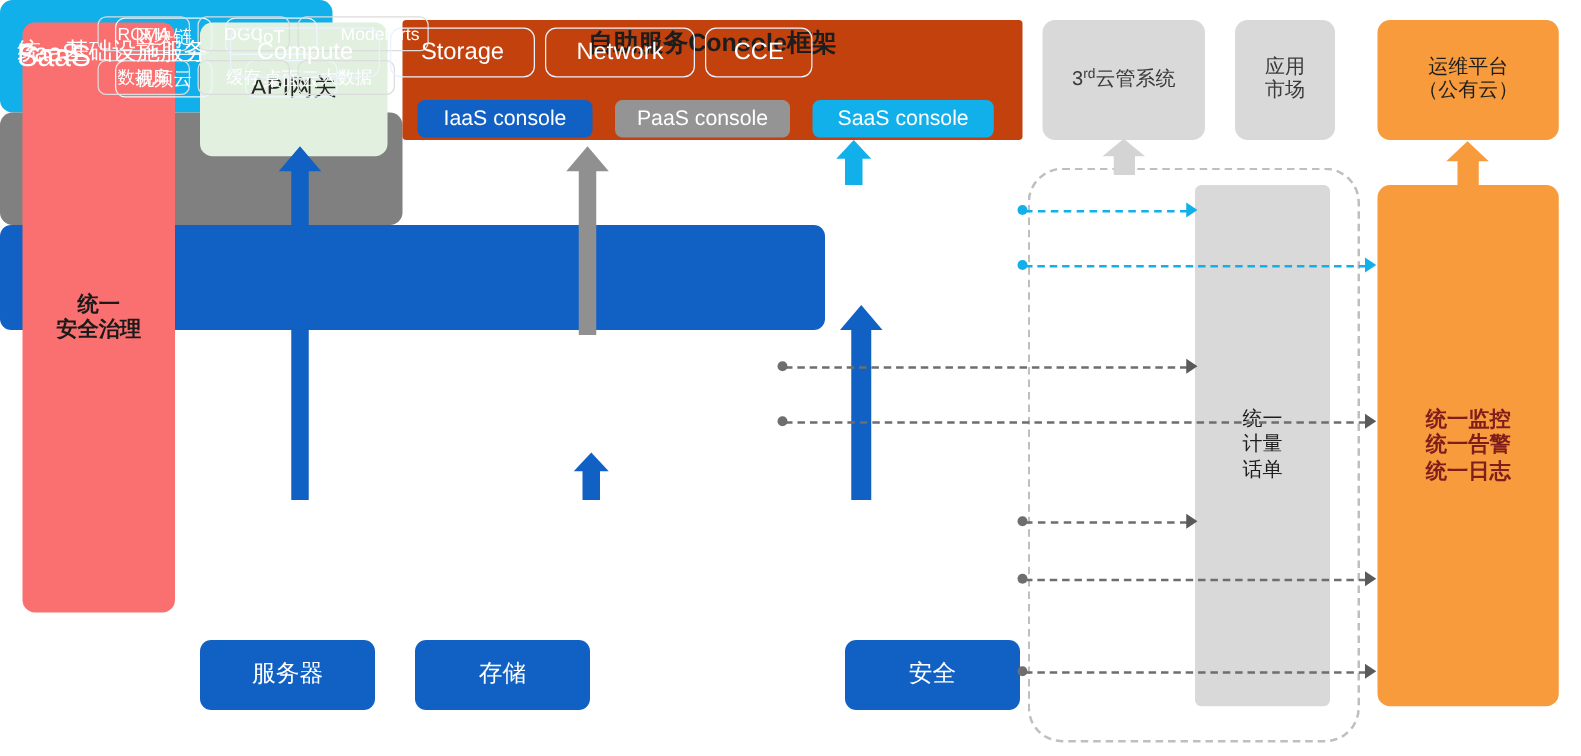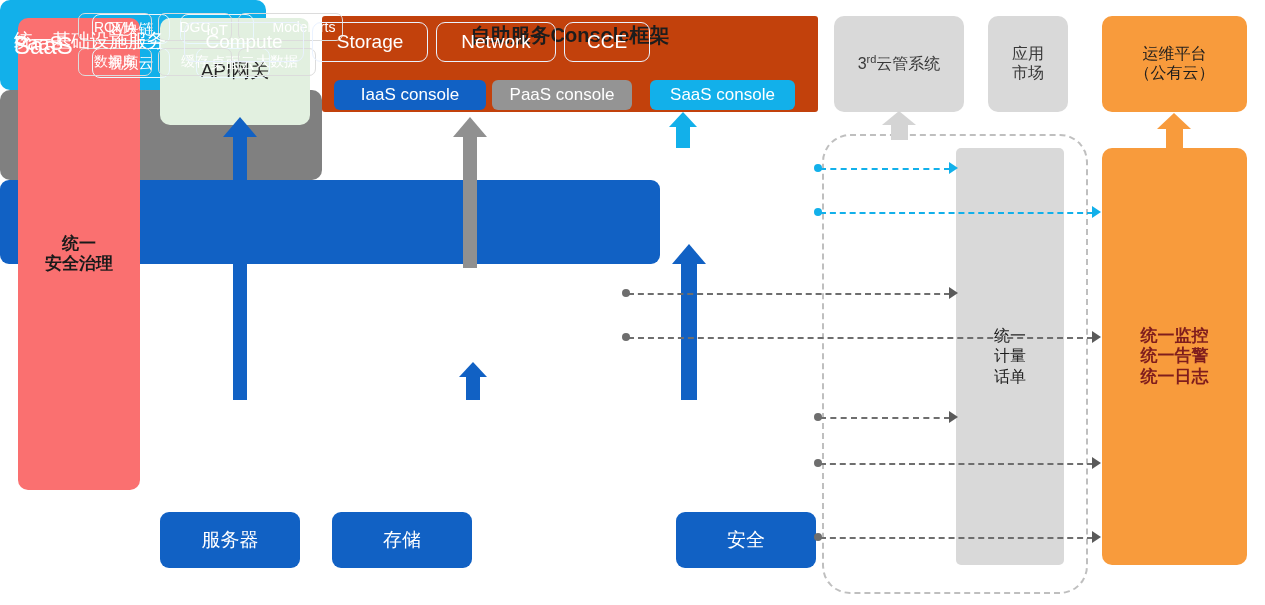--- a/index.html
+++ b/index.html
@@ -11,21 +11,21 @@
   
   .red-col{left:18px;top:18px;width:122px;height:472px;background:#fa7070;border-radius:10px;color:#1a1a1a;font-size:17px;font-weight:700;}
 
   
   .api-gw{left:160px;top:18px;width:150px;height:107px;background:#e2f0e0;border-radius:10px;color:#262626;font-size:19px;}
 
   
   .console-frame{left:322px;top:16px;width:496px;height:96px;background:#c2410c;border-radius:3px;padding-left:12px;}
   .console-title{position:absolute;left:0;top:8px;width:100%;text-align:center;color:#1d1d1d;font-size:20px;font-weight:600;}
   .chip{position:absolute;top:64px;height:30px;border-radius:6px;display:flex;align-items:center;justify-content:center;color:#fff;font-size:17px;}
-  .chip-iaas{left:12px;width:152px;background:#1161c4;}
+  .chip-iaas{left:12px;width:140px;background:#1161c4;}
   .chip-paas{left:170px;width:140px;background:#949494;}
   .chip-saas{left:328px;width:145px;background:#12b0ea;}
 
   
   .ext-grey{background:#d9d9d9;border-radius:10px;color:#3a3a3a;font-size:16px;}
   .ext-3rd{left:834px;top:16px;width:130px;height:96px;}
   .ext-mkt{left:988px;top:16px;width:80px;height:96px;}
   .sup{font-size:11px;vertical-align:super;}
 
   

